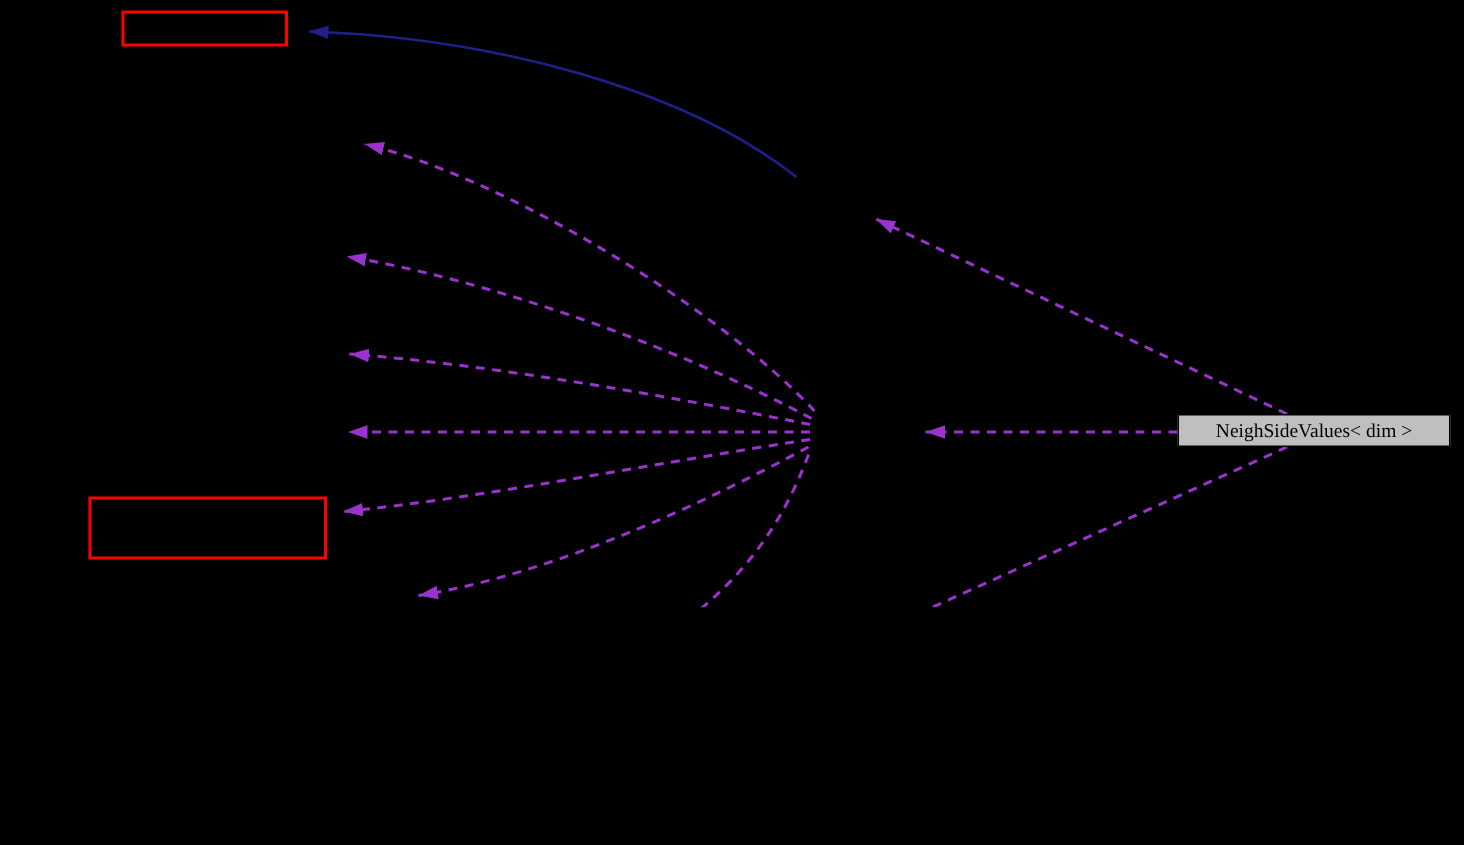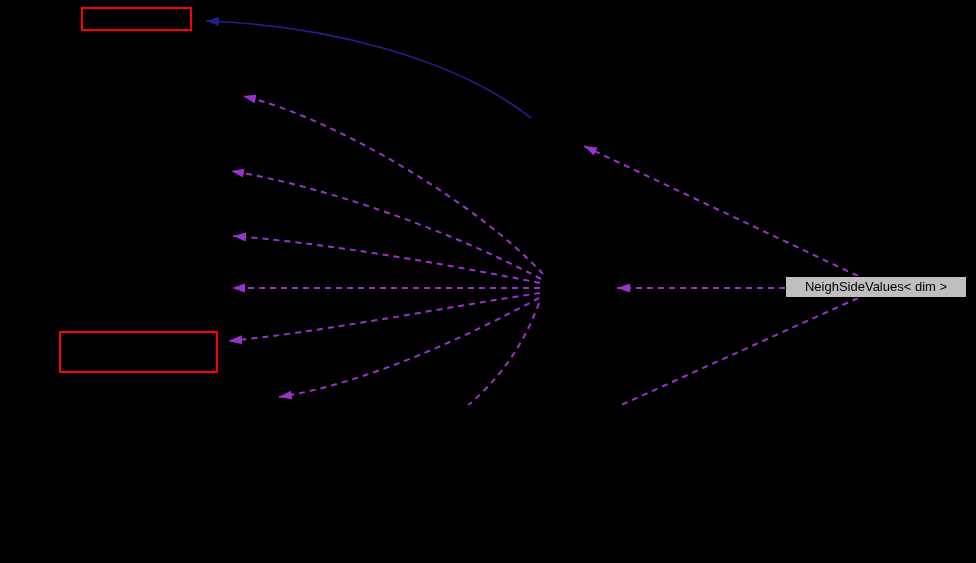--- a/index.html
+++ b/index.html
@@ -6,21 +6,21 @@
     margin: 0;
     padding: 0;
     background: #000000;
   }
   .canvas {
     position: relative;
     width: 976px;
     height: 405px;
     background: #000000;
     overflow: hidden;
-    font-family: Liberation Sans, sans-serif;
+    font-family: Liberation Serif, serif;
   }
   .edges-layer {
     position: absolute;
     left: 0;
     top: 0;
     width: 976px;
     height: 563px;
   }
   .node {
     position: absolute;

